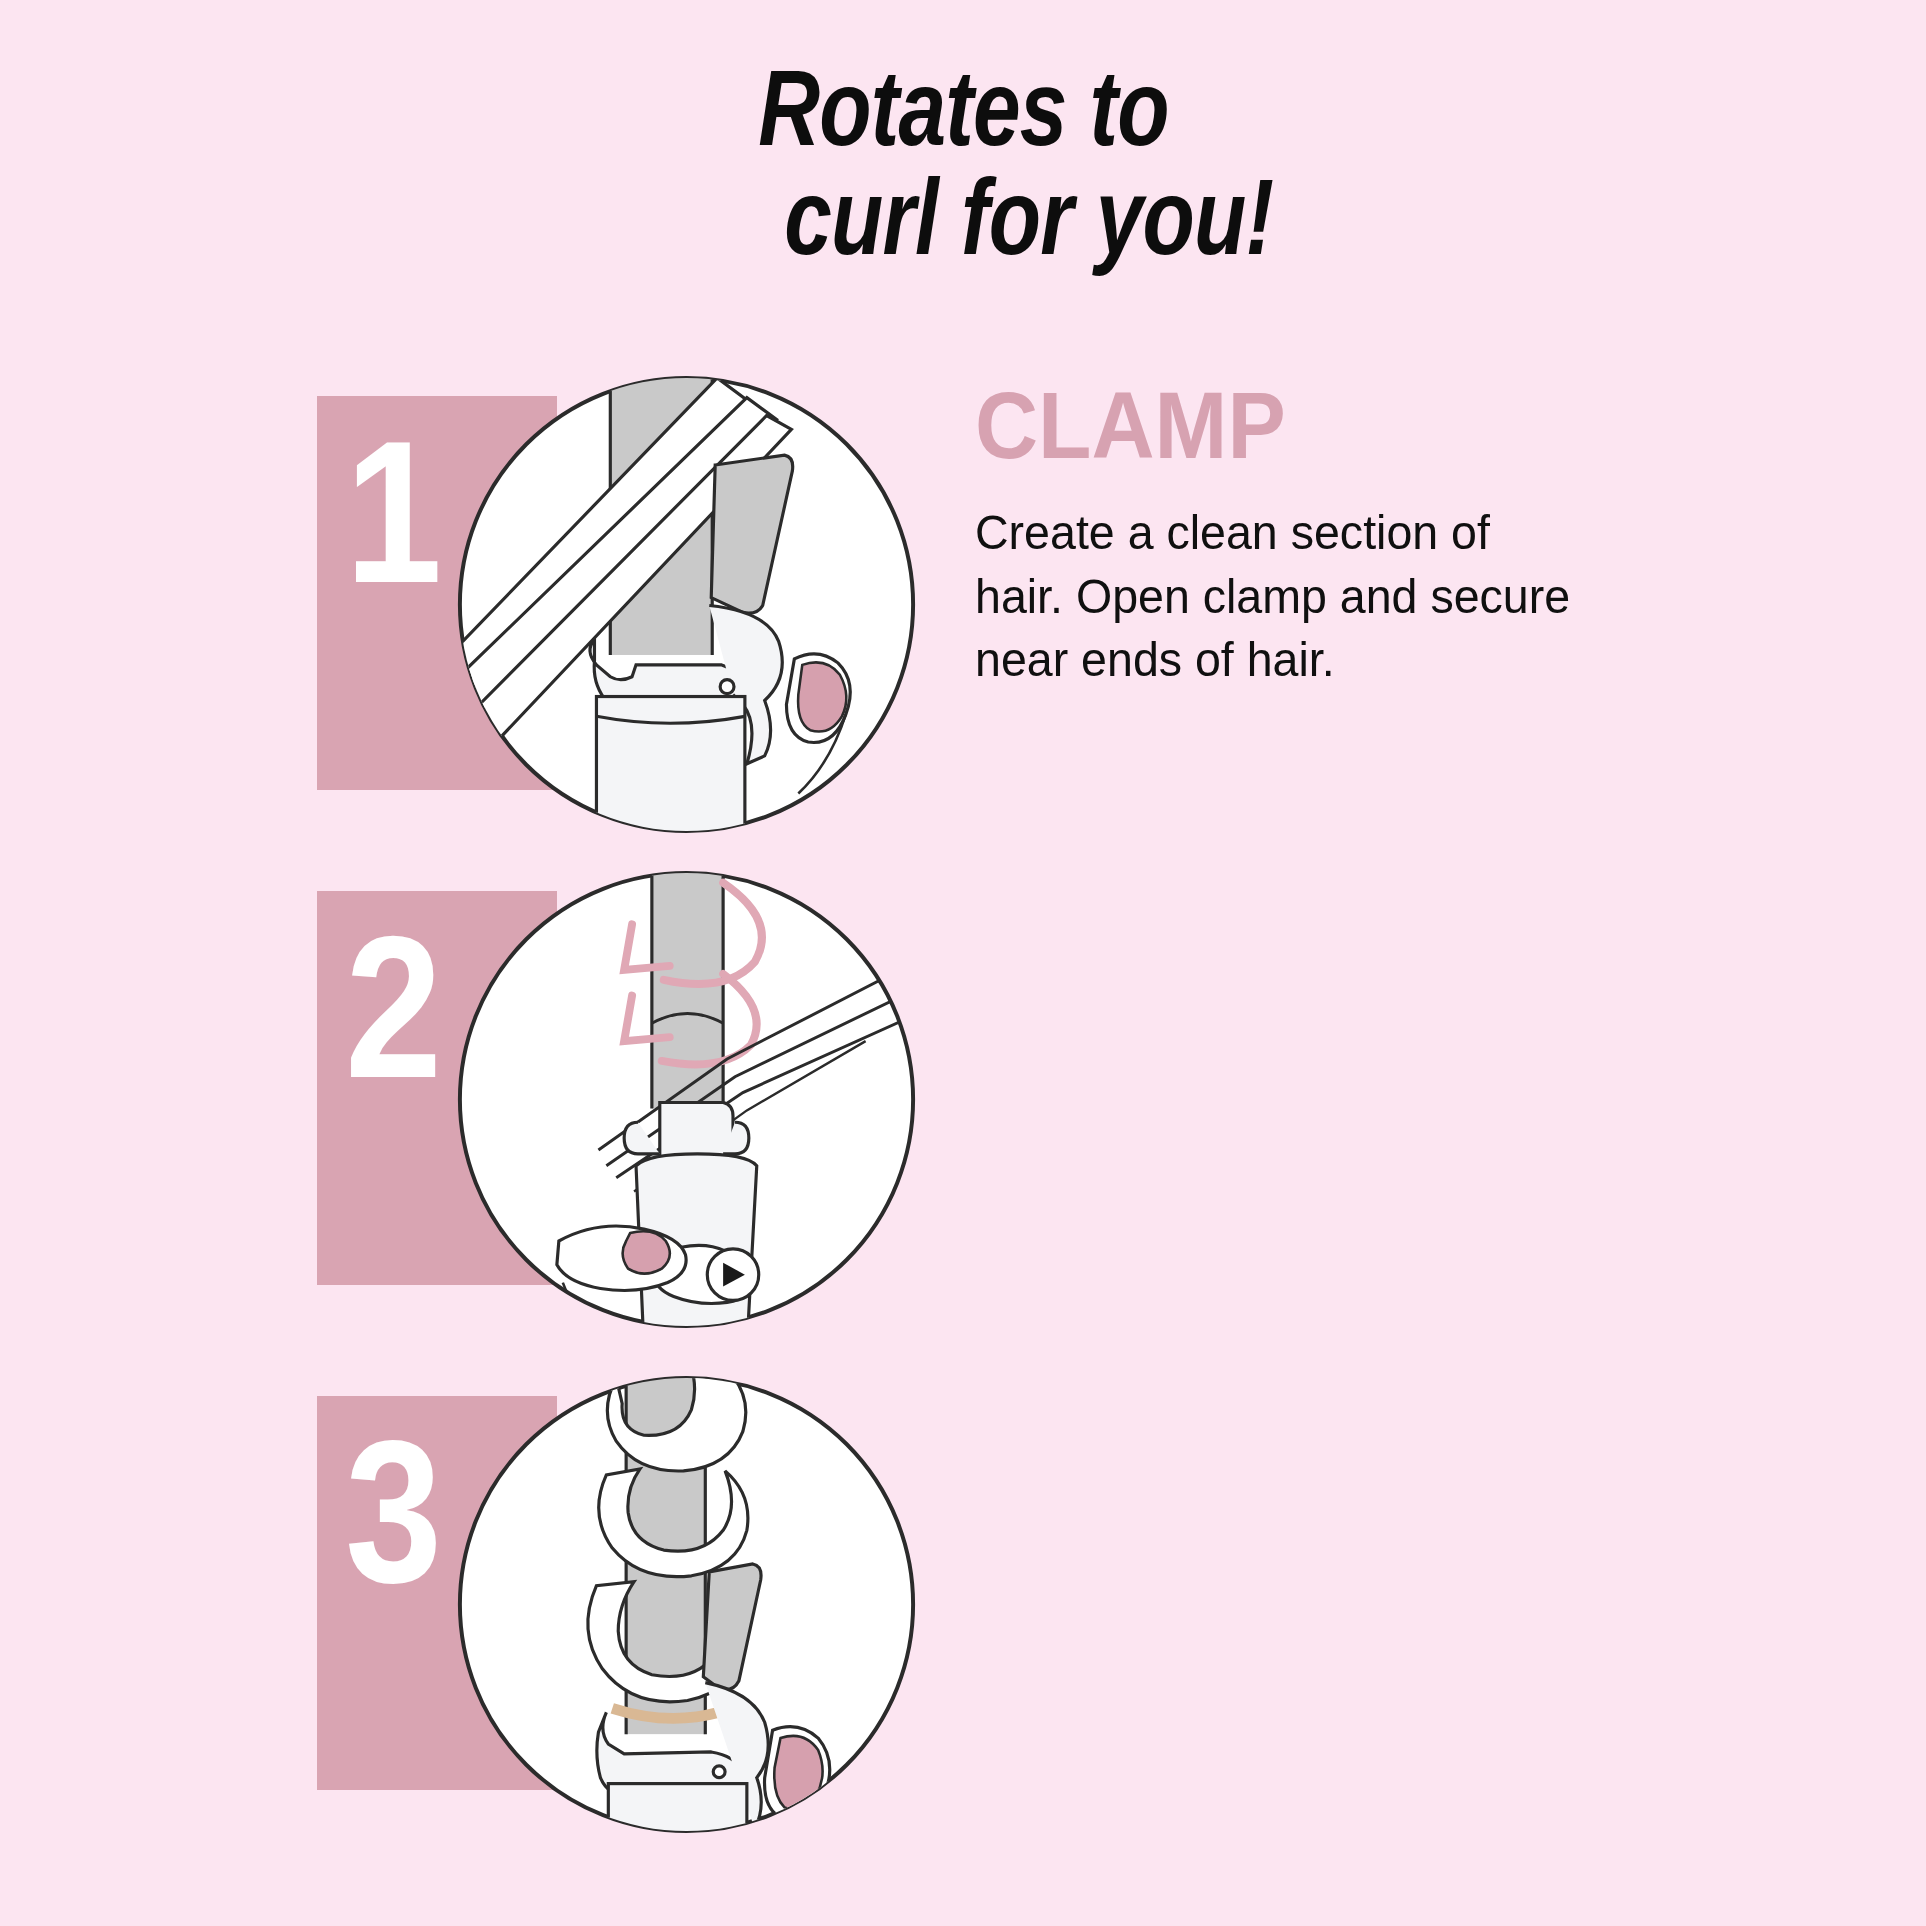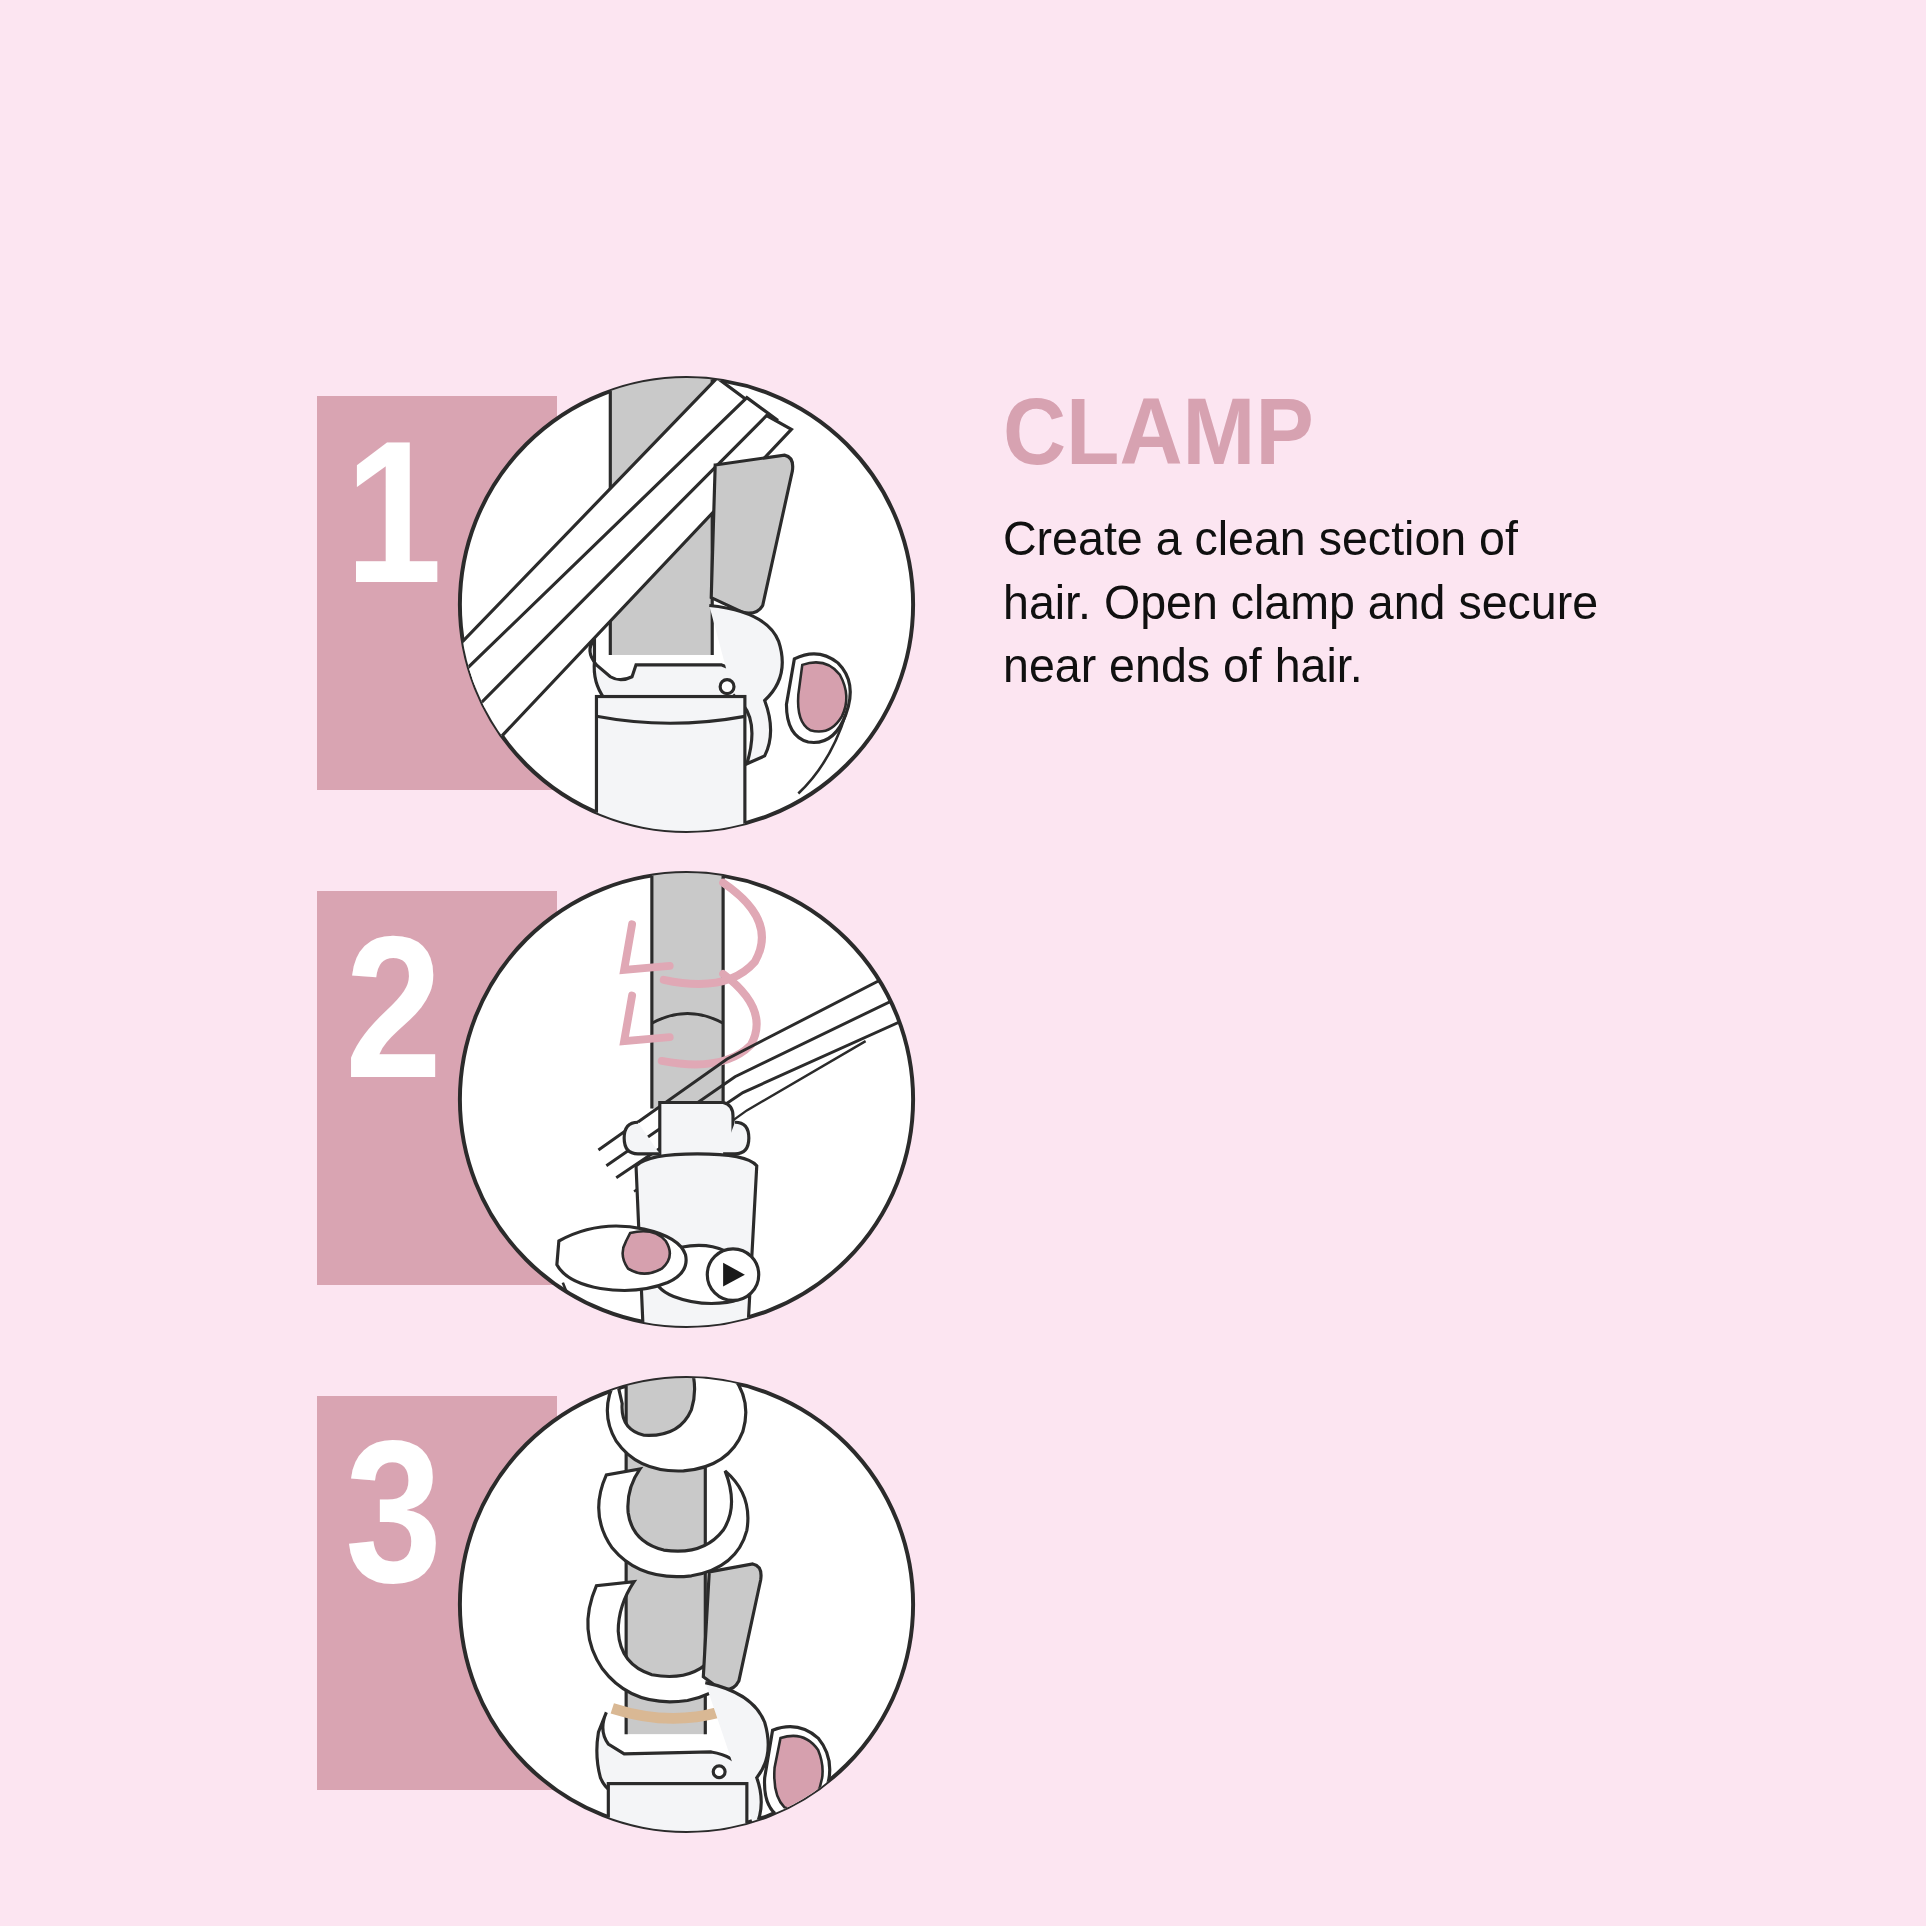--- a/index.html
+++ b/index.html
@@ -84,23 +84,22 @@
     left: 450px;
     top: 0px;
     width: 473px;
     height: 473px;
   }
   .illo svg { display: block; width: 473px; height: 473px; }
 
   .textcol {
     position: absolute;
     left: 975px;
-    top: 16px;
+    top: 10px;
     width: 782px;
-    margin-left: 28px;
   }
   .step-head {
     font-family: "Liberation Sans Narrow", "Liberation Sans", sans-serif;
     font-weight: 700;
     font-size: 95px;
     line-height: 1;
     letter-spacing: 0px;
     color: #d7a2b1;
     margin: 0;
     transform: scaleX(0.92);
@@ -122,20 +121,24 @@
   .step-2 .step-head { padding-top: 4px; }
   .step-2 .step-body { padding-top: 30px; }
   .step-3 .step-head { padding-top: 0px; }
   .step-3 .step-body { padding-top: 30px; }
 </style>
 </head>
 <body>
 
 <div class="page">
 
+  <div class="title-block">
+    <span class="title-line">Rotates to</span>
+    <span class="title-line second">curl for you!</span>
+  </div>
 
   <div class="step step-1">
     <div class="badge">
       <span class="badge-number">1</span>
     </div>
 
     <div class="illo">
       <svg viewBox="0 0 478 478" xmlns="http://www.w3.org/2000/svg">
         <defs>
           <clipPath id="c1">

